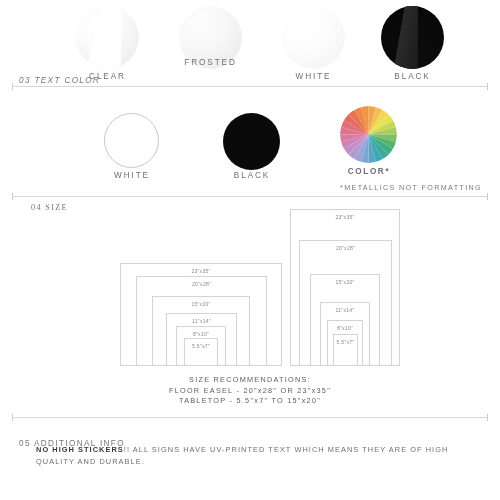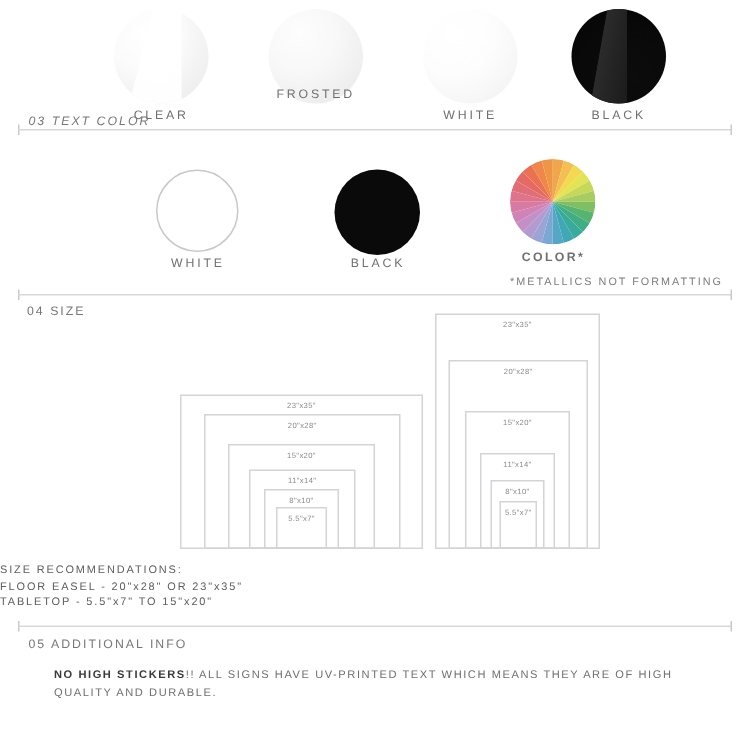--- a/index.html
+++ b/index.html
@@ -82,21 +82,21 @@
     position: absolute; border: 1px solid #d3d4d7; background: transparent;
   }
   .frame .flab {
     position: absolute; left: 50%; transform: translateX(-50%);
     top: 3.5px;
     white-space: nowrap;
     font-size: 5.1px; letter-spacing: .25px; color: #8a8a8d;
   }
 
   .reco {
-    position: absolute; left: 0; width: 500px; 
+    position: absolute; left: 0; width: 500px; text-align: center;
     font-size: 7.3px; letter-spacing: 1.25px; color: #5d5d60;
     line-height: 10.5px;
   }
 
   
   .info {
     position: absolute; left: 36px; width: 452px;
     font-size: 7.4px; letter-spacing: 1.05px; color: #6e6e71;
     line-height: 11.6px;
   }
@@ -195,21 +195,21 @@
 
     <div class="note" style="left:340px; top:183px;">*METALLICS NOT FORMATTING</div>
   </div>
 
   <div class="divider" style="top:193px;">
     <div class="tick-l"></div>
     <div class="rule"></div>
     <div class="tick-r"></div>
   </div>
 
-  <div class="sec-head" style="left:18px; top:203px;">04 SIZE</div>
+  <div class="sec-head" style="left:31px; top:203px;font-family:Liberation Serif, serif;">04 SIZE</div>
 
   <div class="stack" id="stack-landscape" style="left:120px; top:263px; width:162px; height:103px;">
       <div class="frame" style="width: 162px; height: 103px; left: 0px; top: 0px;">
         <div class="flab">23"x35"</div>
       </div>
       <div class="frame" style="width: 131px; height: 90px; left: 16px; top: 13px;">
         <div class="flab">20"x28"</div>
       </div>
       <div class="frame" style="width: 98px; height: 70px; left: 32px; top: 33px;">
         <div class="flab">15"x20"</div>
@@ -251,21 +251,21 @@
     <div>FLOOR EASEL - 20"x28" OR 23"x35"</div>
     <div>TABLETOP - 5.5"x7" TO 15"x20"</div>
   </div>
 
   <div class="divider" style="top:414px;">
     <div class="tick-l"></div>
     <div class="rule"></div>
     <div class="tick-r"></div>
   </div>
 
-  <div class="sec-head" style="left:19px; top:425px;">05 ADDITIONAL INFO</div>
+  <div class="sec-head" style="left:19px; top:439px;">05 ADDITIONAL INFO</div>
 
   <div class="info" style="top:444px;">
     <p>
       <span></span><b>NO HIGH STICKERS</b><span>!! ALL SIGNS HAVE UV-PRINTED TEXT WHICH MEANS THEY ARE OF HIGH QUALITY AND DURABLE.</span>
     </p>
   </div>
 
 </div>
 
 </body></html>

